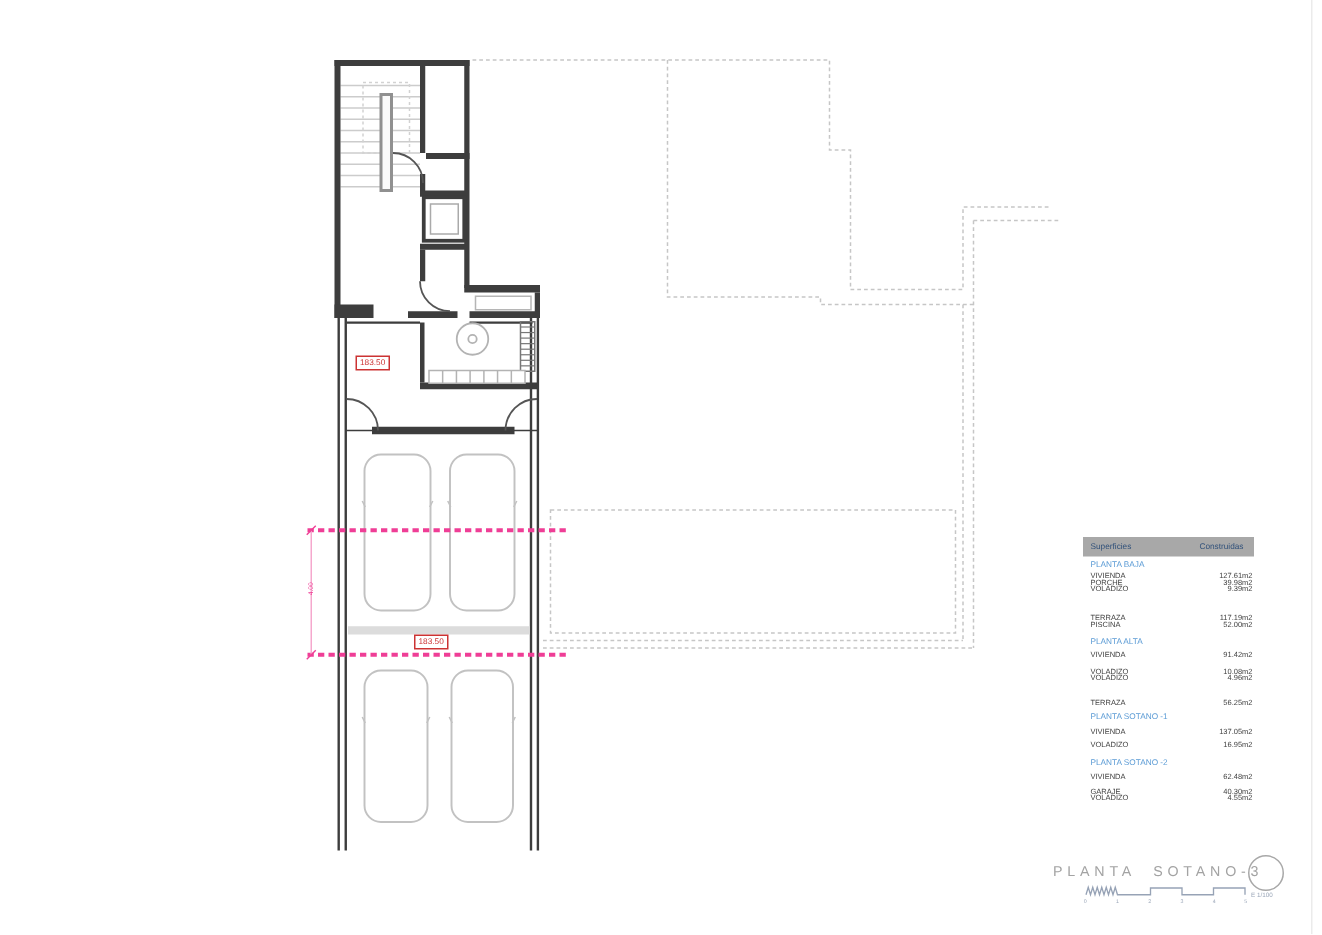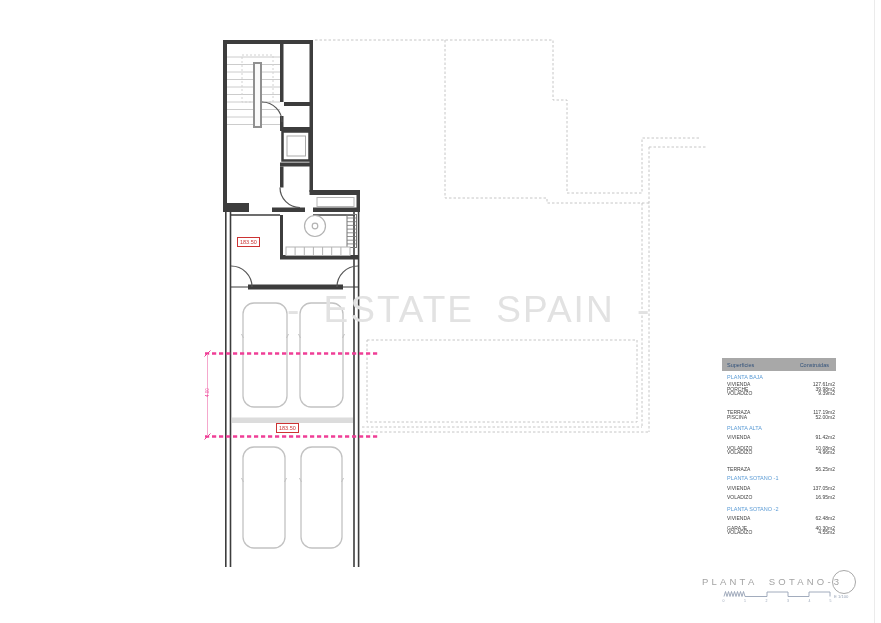--- a/index.html
+++ b/index.html
@@ -182,21 +182,20 @@
         <text x="745" y="602">1</text>
         <text x="766.5" y="602">2</text>
         <text x="788" y="602">3</text>
         <text x="809.5" y="602">4</text>
         <text x="830.5" y="602">5</text>
       </g>
       <text x="834" y="598" font-size="4.2" fill="#9aa6b8" font-family="Liberation Sans, sans-serif">E 1/100</text>
     </g>
   </svg>
 
-  <div class="watermark">- ESTATE SPAIN -</div>
 
   <div class="level-label lvl1">183.50</div>
   <div class="level-label lvl2">183.50</div>
 
   <div class="dim-label">4.00</div>
 
   <div class="tbl-header">
     <span>Superficies</span>
     <span>Construidas</span>
   </div>

